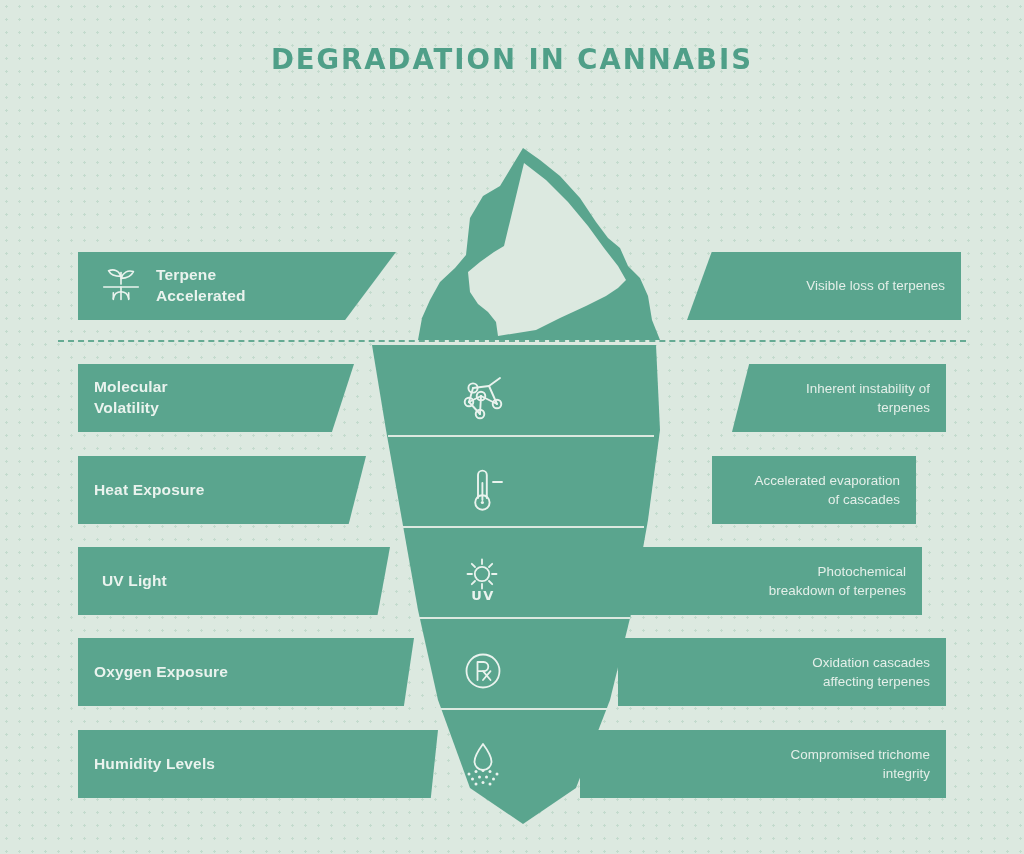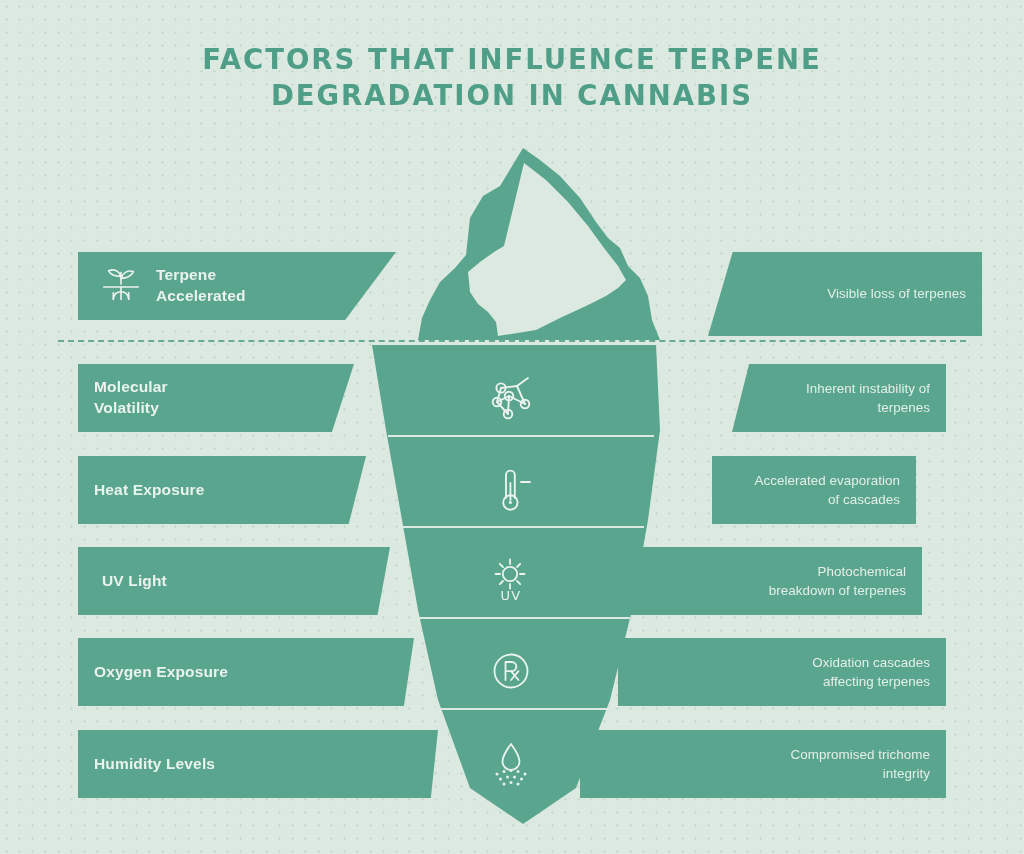--- a/index.html
+++ b/index.html
@@ -97,30 +97,30 @@
     font-size:13.4px;
     line-height:1.42;
     text-align:right;
     letter-spacing:0.05px;
   }
 
   
   .mid-icon {
     position:absolute;
     width:56px; height:56px;
-    left:484px;
+    left:456px;
+    font-weight:bold;
   }
 </style>
 </head>
 <body>
 
 <div id="page">
 
   <div class="title-block">
-    <span class="title-line">FACTORS THAT INFLUENCE TERPENE</span>
     <span class="title-line">DEGRADATION IN CANNABIS</span>
   </div>
 
   <svg id="berg" viewBox="0 0 1024 854">
 
     <g>
 
       <path fill="#5aa58e" d="M 523,148
                L 500,186  L 483,196  L 470,218  L 466,255  L 455,268
                L 440,282  L 430,300  L 422,318  L 418,340
@@ -166,21 +166,21 @@
           <path d="M24 25 V38"></path>
           <path d="M24 30 C20 30, 17 32, 16 37"></path>
           <path d="M24 30 C28 30, 31 32, 32 37"></path>
           <path d="M16 31 V38"></path>
           <path d="M32 31 V38"></path>
         </svg>
       </span>
       <span class="label"><span>Terpene</span><br><span>Accelerated</span></span>
     </div>
 
-    <div class="bar-right" style="top:252px; height:84px; left:708px; width:274px;
+    <div class="bar-right" style="top:252px; height:68px; left:687px; width:274px;
                 clip-path:polygon(9% 0, 100% 0, 100% 100%, 0 100%);">
       <span class="desc"><span>Visible loss of terpenes</span></span>
     </div>
   </div>
 
   <div class="row">
     <div class="bar-left" style="top:364px; height:68px; width:276px;
                 clip-path:polygon(0 0, 100% 0, 92% 100%, 0 100%);">
       <span class="label"><span>Molecular</span><br><span>Volatility</span></span>
     </div>

